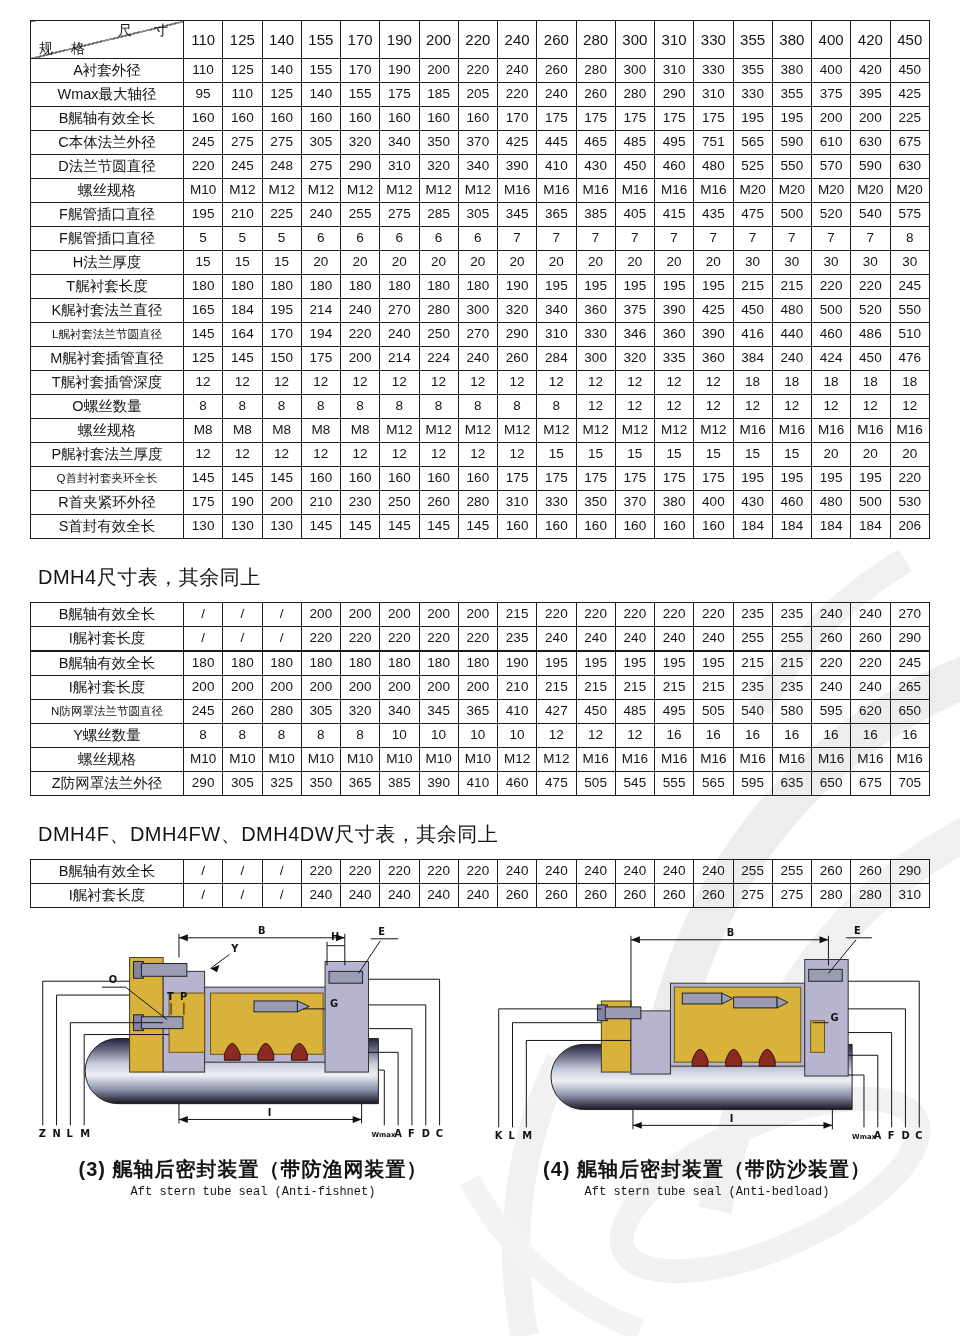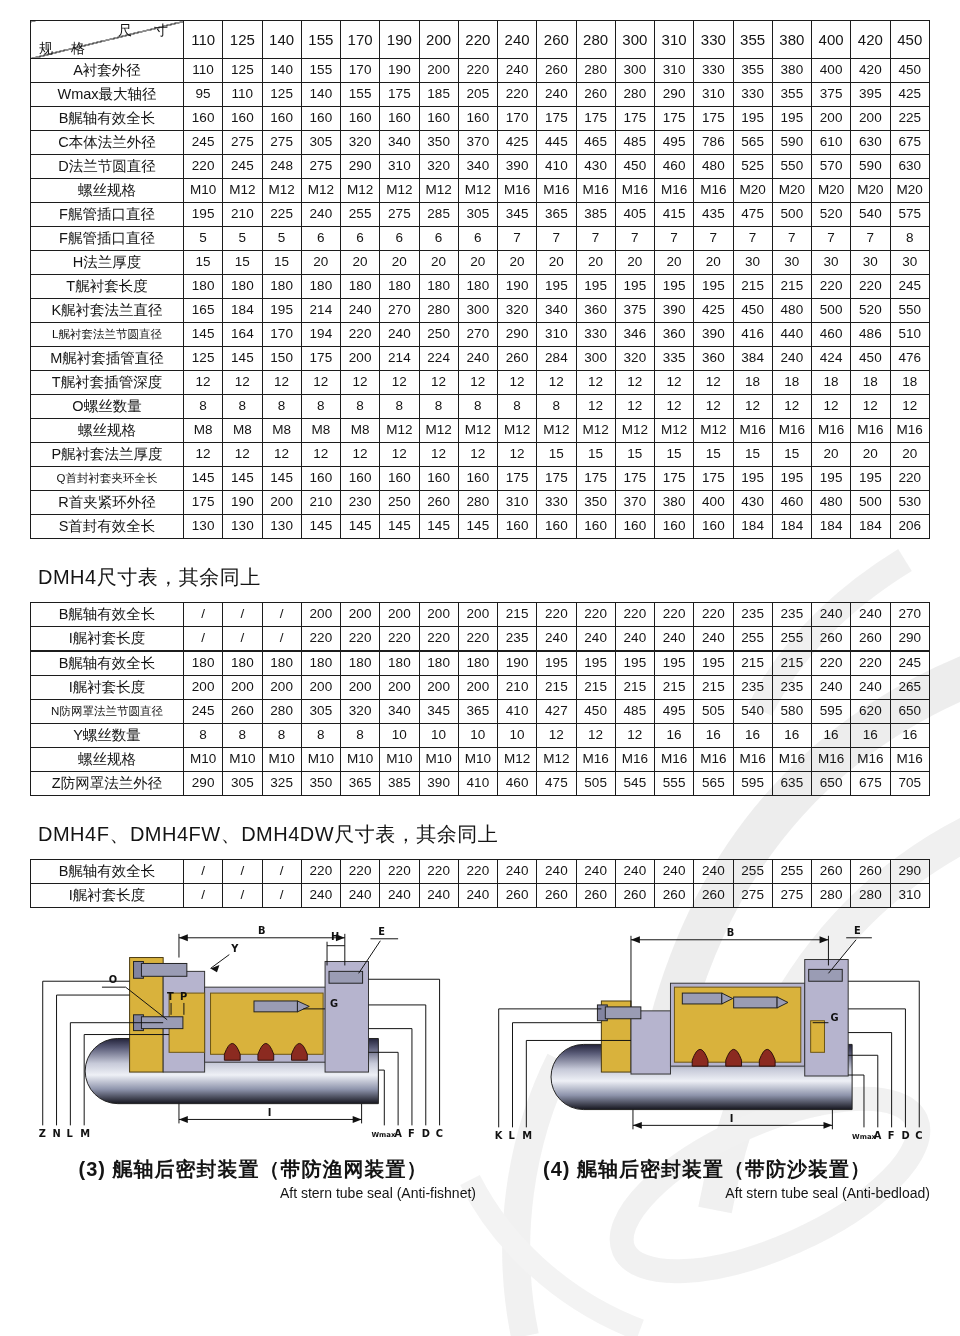--- a/index.html
+++ b/index.html
@@ -18,21 +18,21 @@
     background:linear-gradient(to bottom right,transparent 49.2%,#1c1c1c 49.2%,#1c1c1c 50.8%,transparent 50.8%);}
   .c-top{position:absolute;top:2px;right:6px;font-size:14px;letter-spacing:9px;}
   .c-bot{position:absolute;bottom:2px;left:8px;font-size:14px;letter-spacing:7px;margin-top:18px;}
 
   .sec-title{font-size:20px;margin:25px 0 11px 8px;letter-spacing:0.5px;}
 
   .diagrams{display:flex;gap:8px;margin-top:14px;}
   figure{margin:0;width:446px;}
   svg.diag{display:block;}
   .cap-zh{font-size:20px;font-weight:bold;text-align:center;letter-spacing:1px;margin-top:2px;}
-  .cap-en{font-size:14px;font-family:Liberation Sans, sans-serif;text-align:right;margin-top:2px;}
+  .cap-en{font-size:12px;font-family:Liberation Mono, monospace;text-align:center;margin-top:2px;}
   .dimtxt{font-family:"DejaVu Sans",sans-serif;font-size:10px;font-weight:bold;fill:#111;}
   .dimtxt.small{font-size:7px;}
 </style>
 </head>
 <body>
 
 <div class="page">
 
   <svg class="wm" width="960" height="1336" viewBox="0 0 960 1336">
     <g fill="none" opacity="0.75">
@@ -148,21 +148,21 @@
             <td>305</td>
             <td>320</td>
             <td>340</td>
             <td>350</td>
             <td>370</td>
             <td>425</td>
             <td>445</td>
             <td>465</td>
             <td>485</td>
             <td>495</td>
-            <td>786</td>
+            <td>751</td>
             <td>565</td>
             <td>590</td>
             <td>610</td>
             <td>630</td>
             <td>675</td>
           </tr>
           <tr>
             <td class="lbl">D法兰节圆直径</td>
             <td>220</td>
             <td>245</td>

